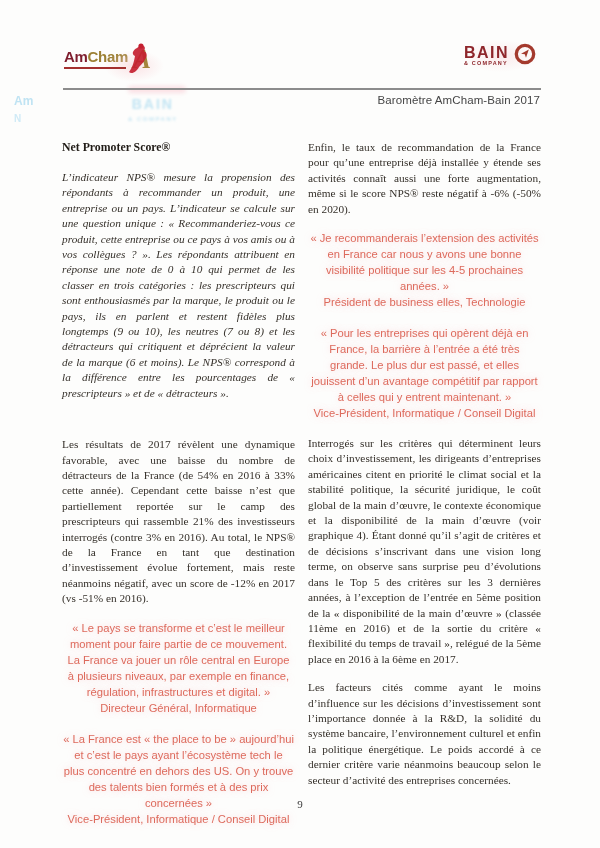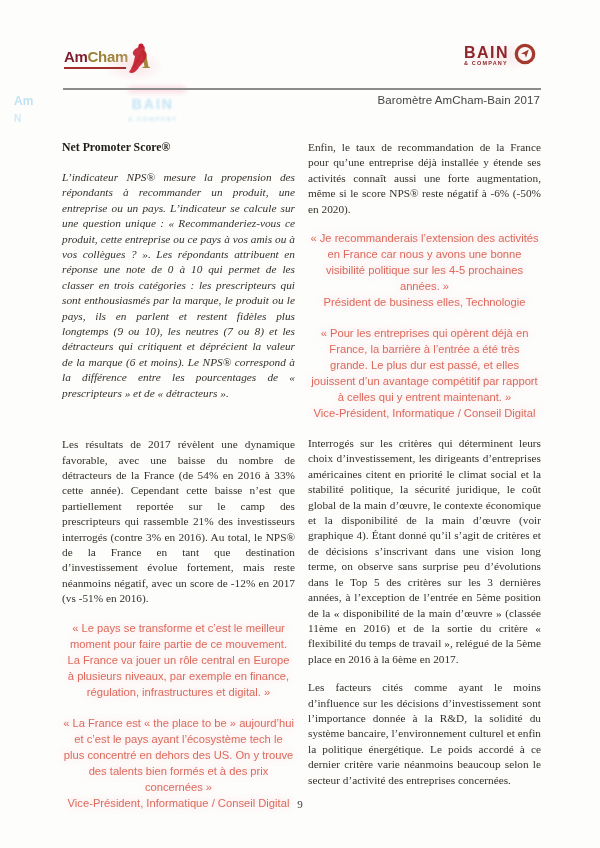--- a/index.html
+++ b/index.html
@@ -138,20 +138,21 @@
   <div class="doc-title">Baromètre AmCham-Bain 2017</div>
 
   <div class="columns">
 
     <section class="col">
       <h3 class="body-heading">Net Promoter Score®</h3>
       <p class="body-para para-gap">L’indicateur NPS® mesure la propension des répondants à recommander un produit, une entreprise ou un pays. L’indicateur se calcule sur une question unique : « Recommanderiez-vous ce produit, cette entreprise ou ce pays à vos amis ou à vos collègues ? ». Les répondants attribuent en réponse une note de 0 à 10 qui permet de les classer en trois catégories : les prescripteurs qui sont enthousiasmés par la marque, le produit ou le pays, ils en parlent et restent fidèles plus longtemps (9 ou 10), les neutres (7 ou 8) et les détracteurs qui critiquent et déprécient la valeur de la marque (6 et moins). Le NPS® correspond à la différence entre les pourcentages de « prescripteurs » et de « détracteurs ».</p>
       <p class="body-para">Les résultats de 2017 révèlent une dynamique favorable, avec une baisse du nombre de détracteurs de la France (de 54% en 2016 à 33% cette année). Cependant cette baisse n’est que partiellement reportée sur le camp des prescripteurs qui rassemble 21% des investisseurs interrogés (contre 3% en 2016). Au total, le NPS® de la France en tant que destination d’investissement évolue fortement, mais reste néanmoins négatif, avec un score de -12% en 2017 (vs -51% en 2016).</p>
       <div class="pull-quote">
         <span>« Le pays se transforme et c’est le meilleur moment pour faire partie de ce mouvement. La France va jouer un rôle central en Europe à plusieurs niveaux, par exemple en finance, régulation, infrastructures et digital. »</span>
+        <span class="attribution">Directeur Général, Informatique</span>
       </div>
       <div class="pull-quote">
         <span>« La France est « the place to be » aujourd’hui et c’est le pays ayant l’écosystème tech le plus concentré en dehors des US. On y trouve des talents bien formés et à des prix concernées »</span>
         <span class="attribution">Vice-Président, Informatique / Conseil Digital</span>
       </div>
     </section>
 
     <section class="col">
       <p class="body-para">Enfin, le taux de recommandation de la France pour qu’une entreprise déjà installée y étende ses activités connaît aussi une forte augmentation, même si le score NPS® reste négatif à -6% (-50% en 2020).</p>
       <div class="pull-quote">

